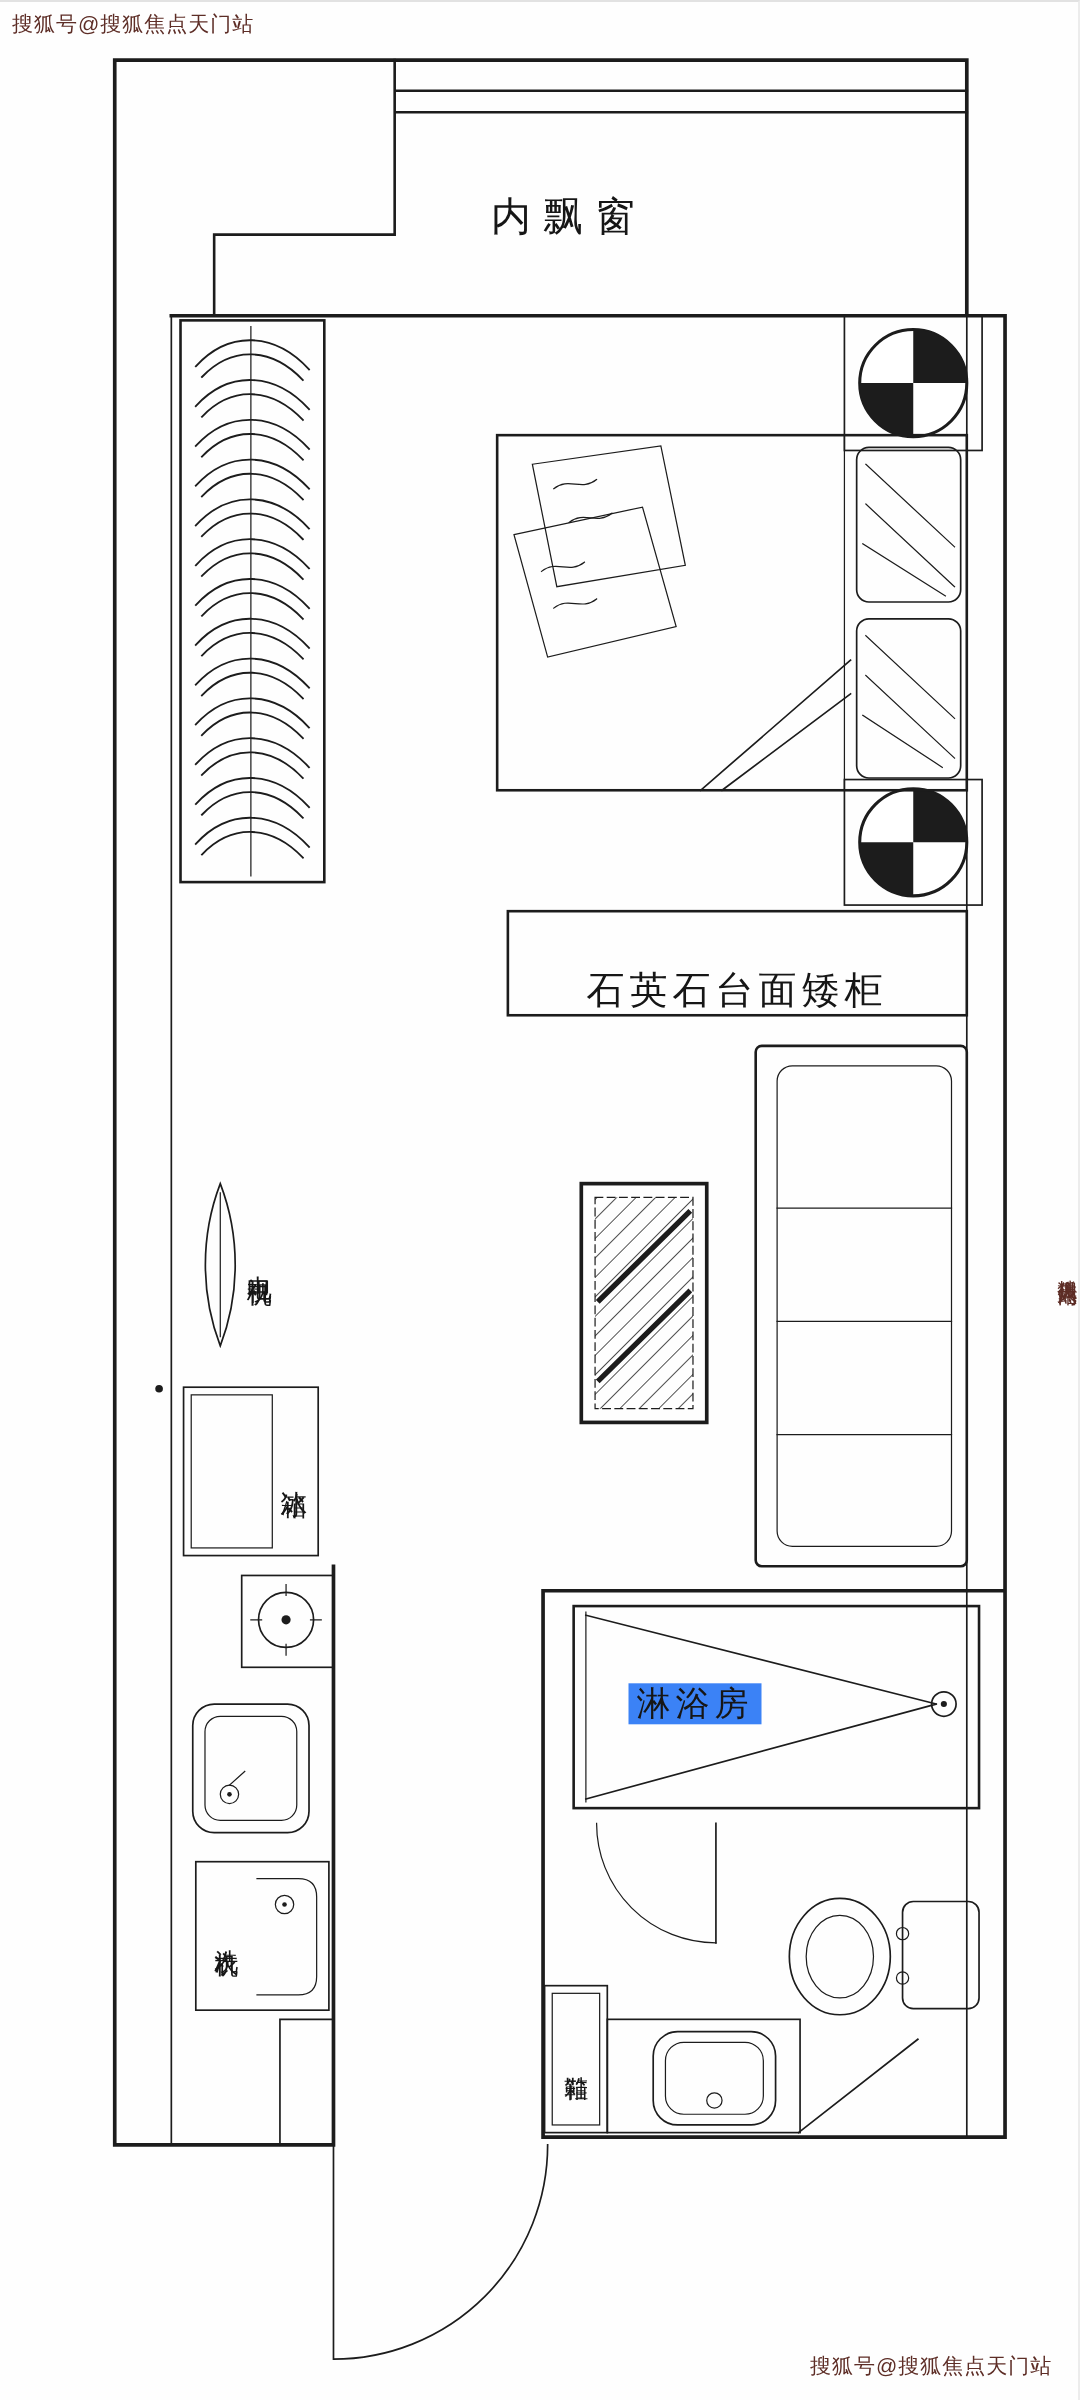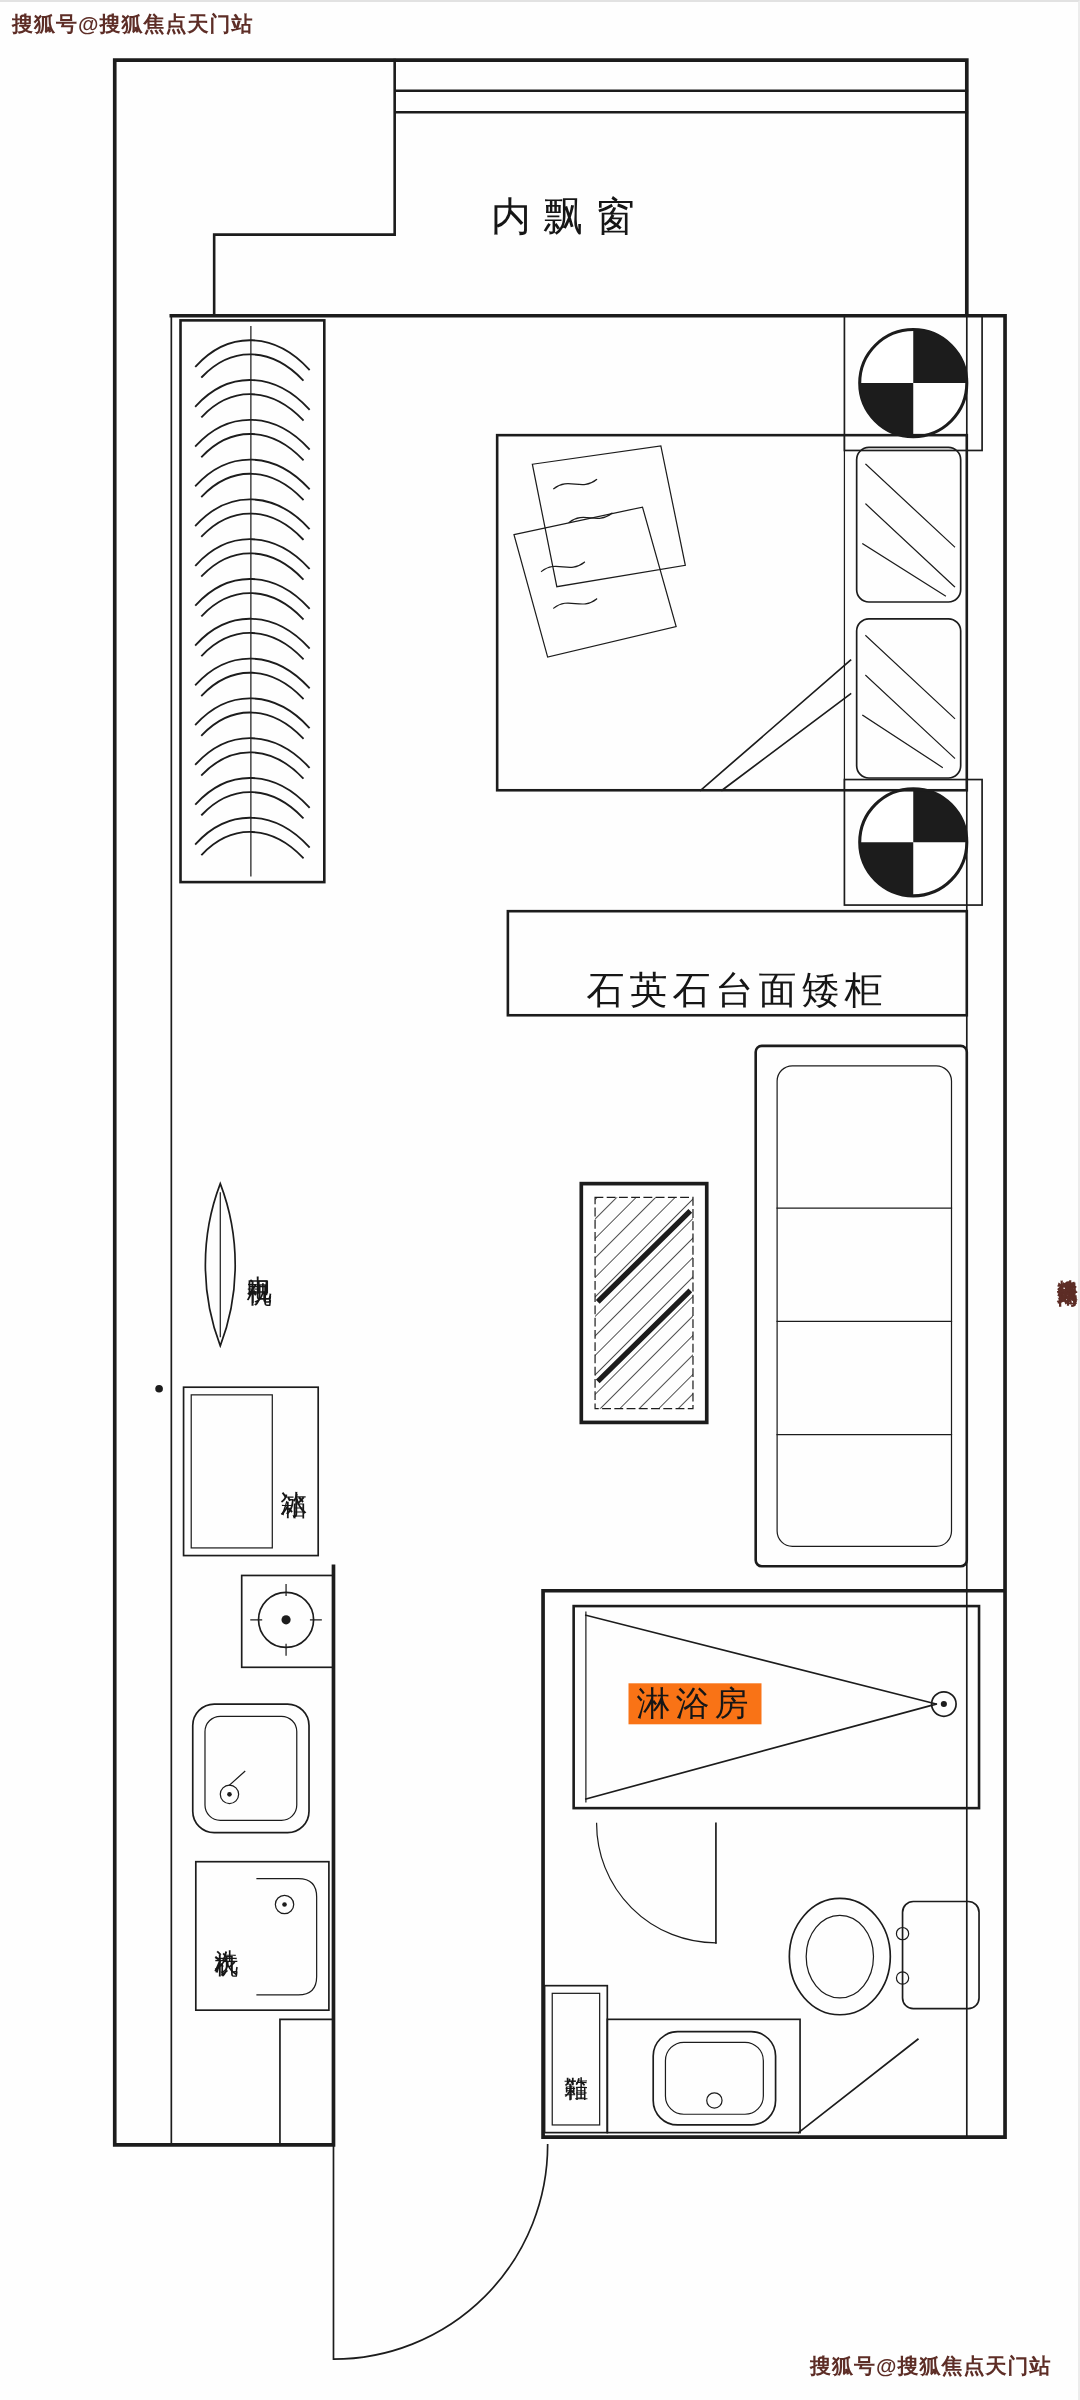--- a/index.html
+++ b/index.html
@@ -13,21 +13,21 @@
   #plan .w1{stroke-width:1.1}
   #plan .w08{stroke-width:.8}
   #plan .w35{stroke-width:3.5}
   #plan .dash{stroke-dasharray:5 3}
   #plan .fillb{fill:var(--line-color,#1c1c1c);stroke:none}
   #plan .colcirc{fill:#fff;stroke-width:2}
   #plan .hatchfill{fill:url(#hatch);stroke:none}
   .lbl{position:absolute;color:#161616;white-space:nowrap;line-height:1.1;}
   .center{transform:translate(-50%,-50%);}
   .vert{writing-mode:vertical-rl;text-orientation:upright;}
-  .wm{color:var(--wm-color,#5d2d26);font-weight:bold;font-size:21px;letter-spacing:1px;}
+  .wm{color:var(--wm-color,#5d2d26);font-weight:normal;font-size:21px;letter-spacing:1px;}
 </style>
 </head>
 <body>
 
 <div class="page">
 
   <svg id="plan" viewBox="0 0 706 1568" preserveAspectRatio="none">
     <defs>
       <g id="hanger">
         <path d="M-36,8 C-14,-16 16,-14 38,10"></path>
@@ -171,21 +171,21 @@
     <g>
       <rect class="w1" x="356" y="1296" width="41" height="96"></rect>
       <rect class="w08" x="361" y="1301" width="31" height="86"></rect>
     </g>
   </svg>
 
   <div class="lbl center" style="left:569px;top:214px;font-size:40px;letter-spacing:12px;">内飘窗</div>
 
   <div class="lbl center" style="left:737px;top:962px;font-size:38px;letter-spacing:5px;margin-top:27px;">石英石台面矮柜</div>
 
-  <div class="lbl center" style="left:695px;top:1702px;font-size:34px;letter-spacing:5px;background:#f97316;padding:2px 8px;">淋浴房</div>
+  <div class="lbl center" style="left:695px;top:1702px;font-size:34px;letter-spacing:5px;background:#3b82f6;padding:2px 8px;">淋浴房</div>
 
   <div class="lbl center vert" style="left:259px;top:1258px;font-size:25px;letter-spacing:3px;">电视机</div>
 
   <div class="lbl center vert" style="left:293px;top:1470px;font-size:27px;letter-spacing:3px;">冰箱</div>
 
   <div class="lbl center vert" style="left:226px;top:1931px;font-size:24px;letter-spacing:2px;">洗衣机</div>
 
   <div class="lbl center vert" style="left:576px;top:2057px;font-size:24px;letter-spacing:2px;">鞋箱</div>
 
   <div class="lbl wm" style="left:12px;top:10px;">搜狐号@搜狐焦点天门站</div>

